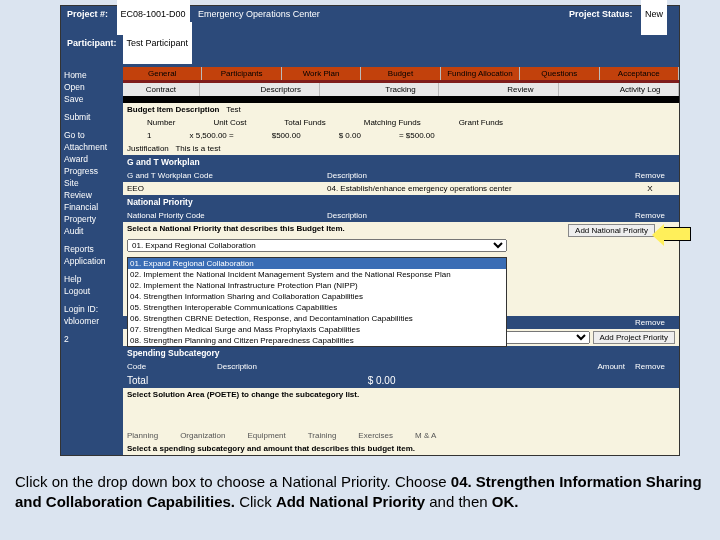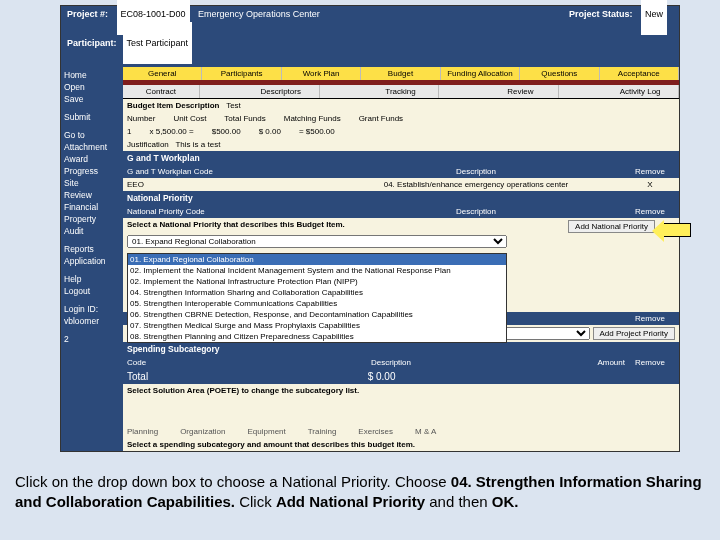--- a/index.html
+++ b/index.html
@@ -6,48 +6,48 @@
   body { background: #dbe4f0; font-family: Arial, sans-serif; font-size: 9px; width: 720px; height: 540px; position: relative; overflow: hidden; }
   .app { position: absolute; left: 60px; top: 5px; width: 620px; background: #f7f3e0; border: 1px solid #333; }
   .topbar { background: #2c4a7a; color: #fff; display: flex; align-items: center; padding: 3px 6px; font-size: 9px; }
   .topbar span.val { background: #fff; color: #000; padding: 16px 4px; margin: 0 6px; }
   .topbar .status { margin-left: auto; }
   .body { display: flex; }
   .sidebar { width: 62px; background: #2c4a7a; color: #fff; font-size: 8.5px; padding: 2px 3px; }
   .sidebar div { padding: 1px 0; cursor: pointer; }
   .sidebar .gap { height: 6px; }
   .main { flex: 1; background: #f7f3e0; }
-  .tabs { display: flex; background: #fde047; border-bottom: 5px solid #7f1d1d; align-items: flex-end; }
+  .tabs { display: flex; background: #c2410c; border-bottom: 3px solid #7f1d1d; align-items: flex-end; }
   .tabs div { flex: 1; text-align: center; font-size: 8px; padding: 2px 1px; border-right: 1px solid #bbb; cursor: pointer; }
-  .tabs2 { display: flex; background: #e8e8e8; border-bottom: 1px solid #000000; gap: 43px; }
+  .tabs2 { display: flex; background: #e8e8e8; border-bottom: 7px solid #000000; gap: 43px; }
   .tabs2 div { flex: 1; text-align: center; font-size: 8px; padding: 2px 1px; border-right: 1px solid #bbb; cursor: pointer; }
   .section-head { background: #2c4a7a; color: #fff; font-size: 8.5px; font-weight: bold; padding: 2px 4px; }
   .col-head { background: #2c4a7a; color: #fff; font-size: 8px; display: flex; padding: 2px 4px; }
   .row { display: flex; font-size: 8px; padding: 2px 4px; background: #f7f3e0; border-radius: 6px; }
-  .budgetcols span, .budgetvals span { display: inline-block; margin-right: 18px; }
+  .budgetcols span, .budgetvals span { display: inline-block; margin-right: 18px; margin-left: 20px; }
   .thinrow { font-size: 8px; padding: 2px 4px; }
   .dropdown-wrap { padding: 4px; position: relative; }
   select.np { width: 380px; font-size: 8px; }
   .np-options { position: absolute; left: 4px; top: 22px; width: 380px; background: #fff; border: 1px solid #333; font-size: 8px; z-index: 5; }
   .np-options div { padding: 1px 2px; cursor: pointer; }
   .np-options div.hl { background: #3a6db5; color: #fff; }
   .btn { background: #eee; border: 1px solid #888; padding: 1px 6px; font-size: 8px; cursor: pointer; display: inline-block; }
   .arrow { position: absolute; right: -12px; top: 5px; }
   .arrow-shape { display: inline-block; width: 28px; height: 14px; background: #ffef5a; border: 1px solid #000; position: relative; }
   .arrow-shape::before { content: ""; position: absolute; left: -12px; top: -4px; border-top: 11px solid transparent; border-bottom: 11px solid transparent; border-right: 12px solid #ffef5a; }
   .arrow-shape::after { content: ""; position: absolute; left: -13px; top: -5px; border-top: 12px solid transparent; border-bottom: 12px solid transparent; border-right: 13px solid #000; z-index: -1; }
   .poete { display: flex; font-size: 8px; padding: 2px 4px; background: #f7f3e0; color: #555; }
   .poete span { margin-right: 22px; margin-top: 28px; }
   .totalrow { display: flex; justify-content: space-between; font-size: 10px; padding: 2px 4px; background: #2c4a7a; color: #fff; }
   .totalrow span { margin-right: 20px; }
   .spacer-below { height: 60px; }
   .instruction { position: absolute; left: 15px; top: 472px; width: 690px; font-size: 15px; line-height: 1.35; color: #000; font-family: Arial; }
   .ch-remove { width: 50px; text-align: center; }
   .ch-code { width: 200px; }
-  .ch-desc { flex: 1; text-align: center; }
+  .ch-desc { flex: 1; }
   .ch-amt { width: 60px; text-align: right; }
   .btn-add-np { position: absolute; right: 24px; top: 2px; }
 </style>
 </head>
 <body>
 
 <div class="app">
   <div class="topbar">
     <div>
       <b>Project #:</b>

